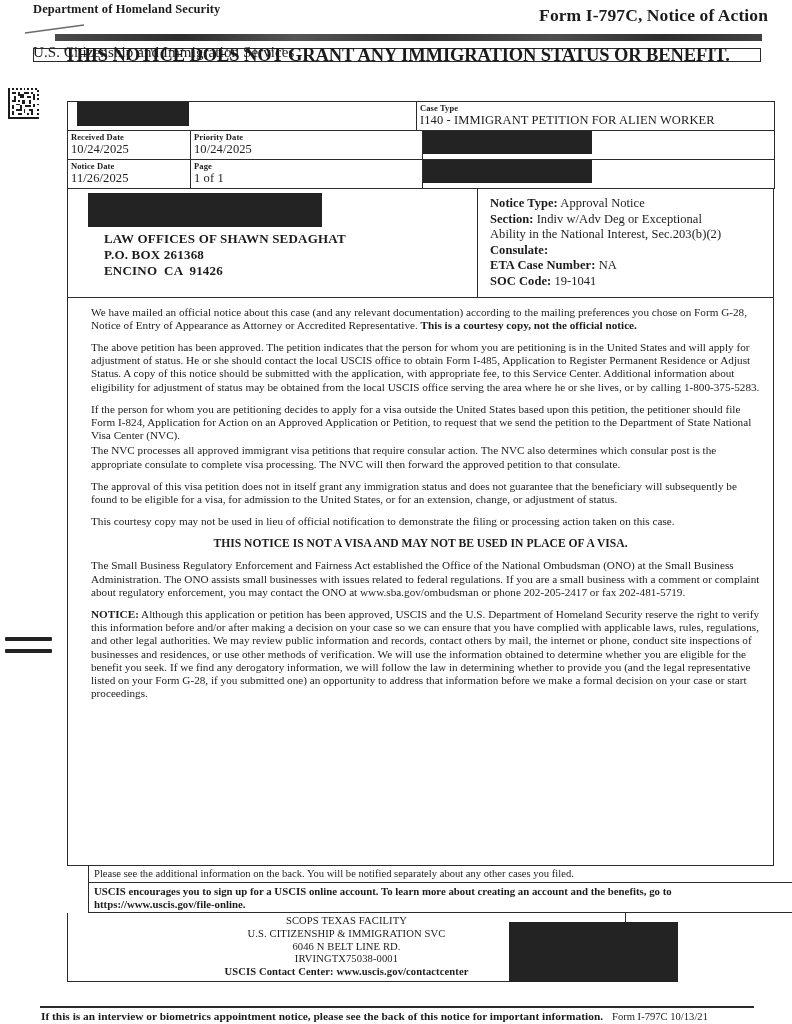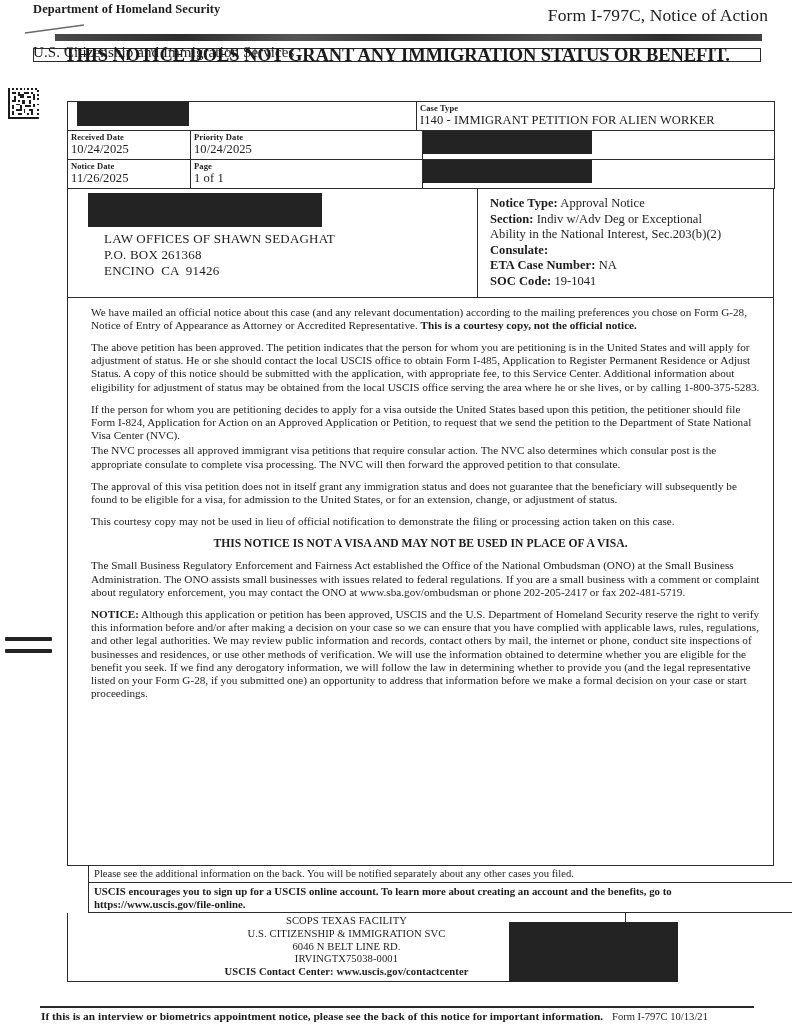--- a/index.html
+++ b/index.html
@@ -52,21 +52,21 @@
   .dhs-line2 {
     font-size: 15px;
     line-height: 15px;
     letter-spacing: .1px;
     margin-top: 28px;
   }
   .form-title {
     position: absolute;
     right: 24px; top: 5px;
     font-size: 17.5px;
-    font-weight: normal;
+    font-weight: bold;
     letter-spacing: .1px;
     white-space: nowrap;
   }
 
   
   .header-rule {
     position: absolute;
     left: 55px; top: 34px;
     width: 707px; height: 7px;
     background: linear-gradient(90deg,#4a4a4a 0%,#2d2d2d 18%,#555 34%,#333 52%,#4f4f4f 70%,#2e2e2e 86%,#414141 100%);
@@ -140,20 +140,21 @@
     border-left: 1.2px solid #2b2b2b;
     border-right: 1.2px solid #2b2b2b;
     border-bottom: 1.2px solid #2b2b2b;
     box-sizing: border-box;
   }
   .addr-cell {
     width: 410px;
     box-sizing: border-box;
     padding: 4px 0 8px 10px;
     border-right: 1.2px solid #2b2b2b;
+    font-weight: bold;
   }
   .addr-redact {
     width: 234px; height: 34px;
     background: #232323;
     margin: 0 0 4px 0;
   }
   .addr-line {
     font-size: 13px;
     line-height: 16px;
     padding-left: 26px;

